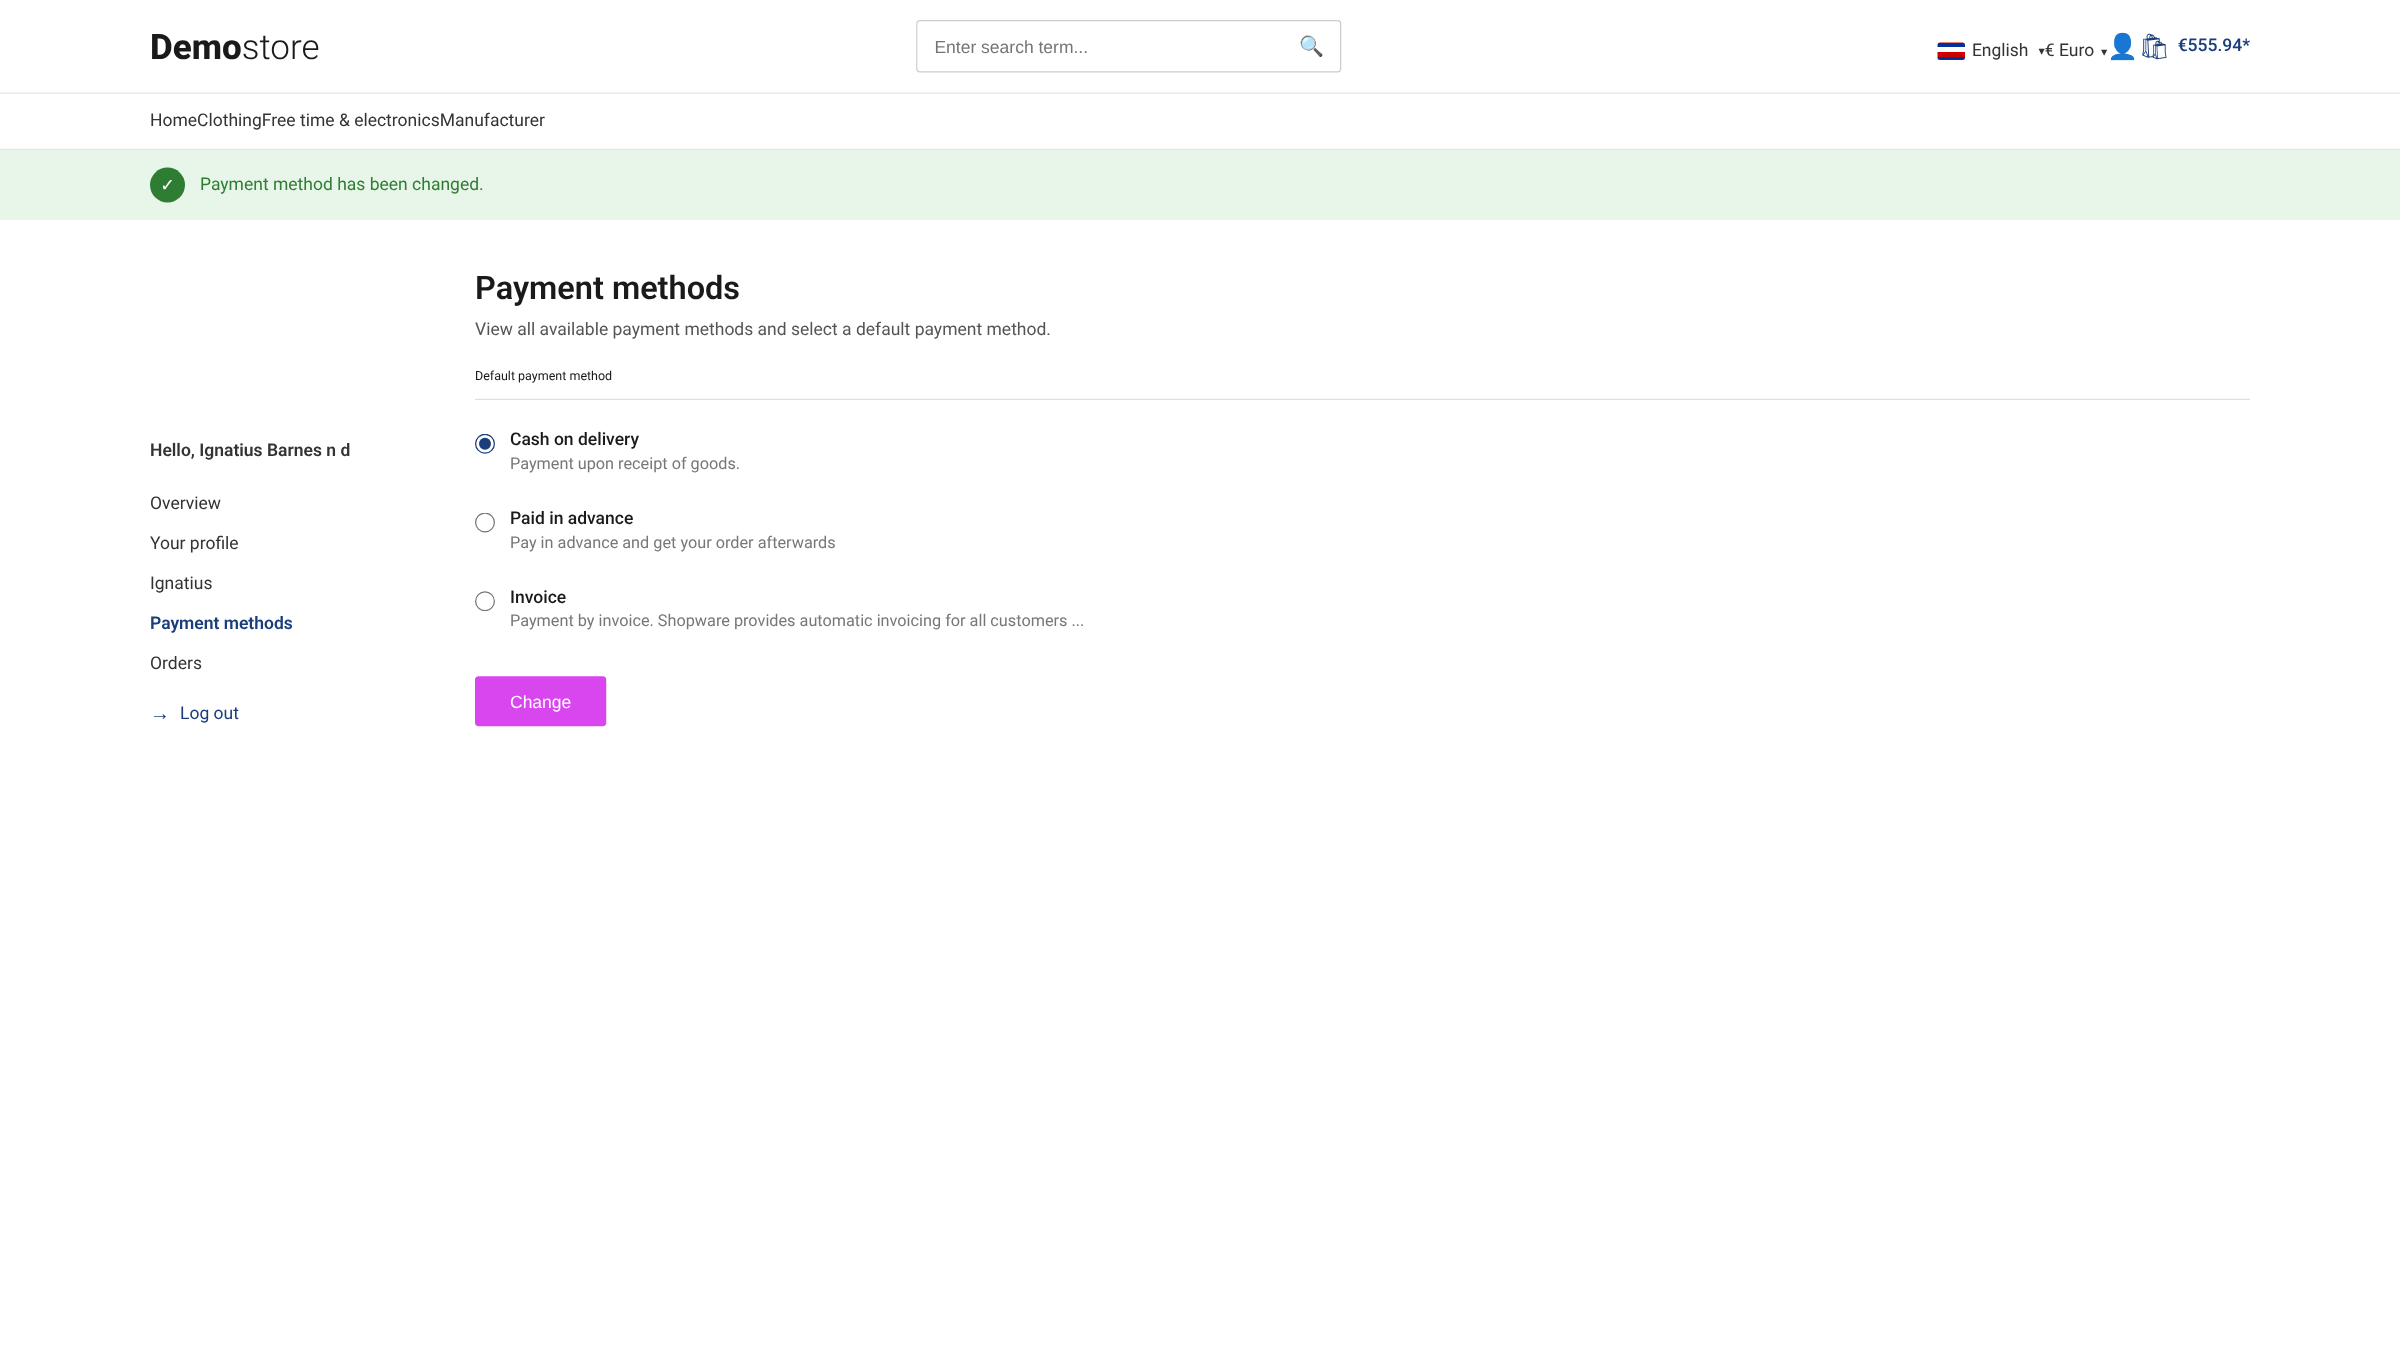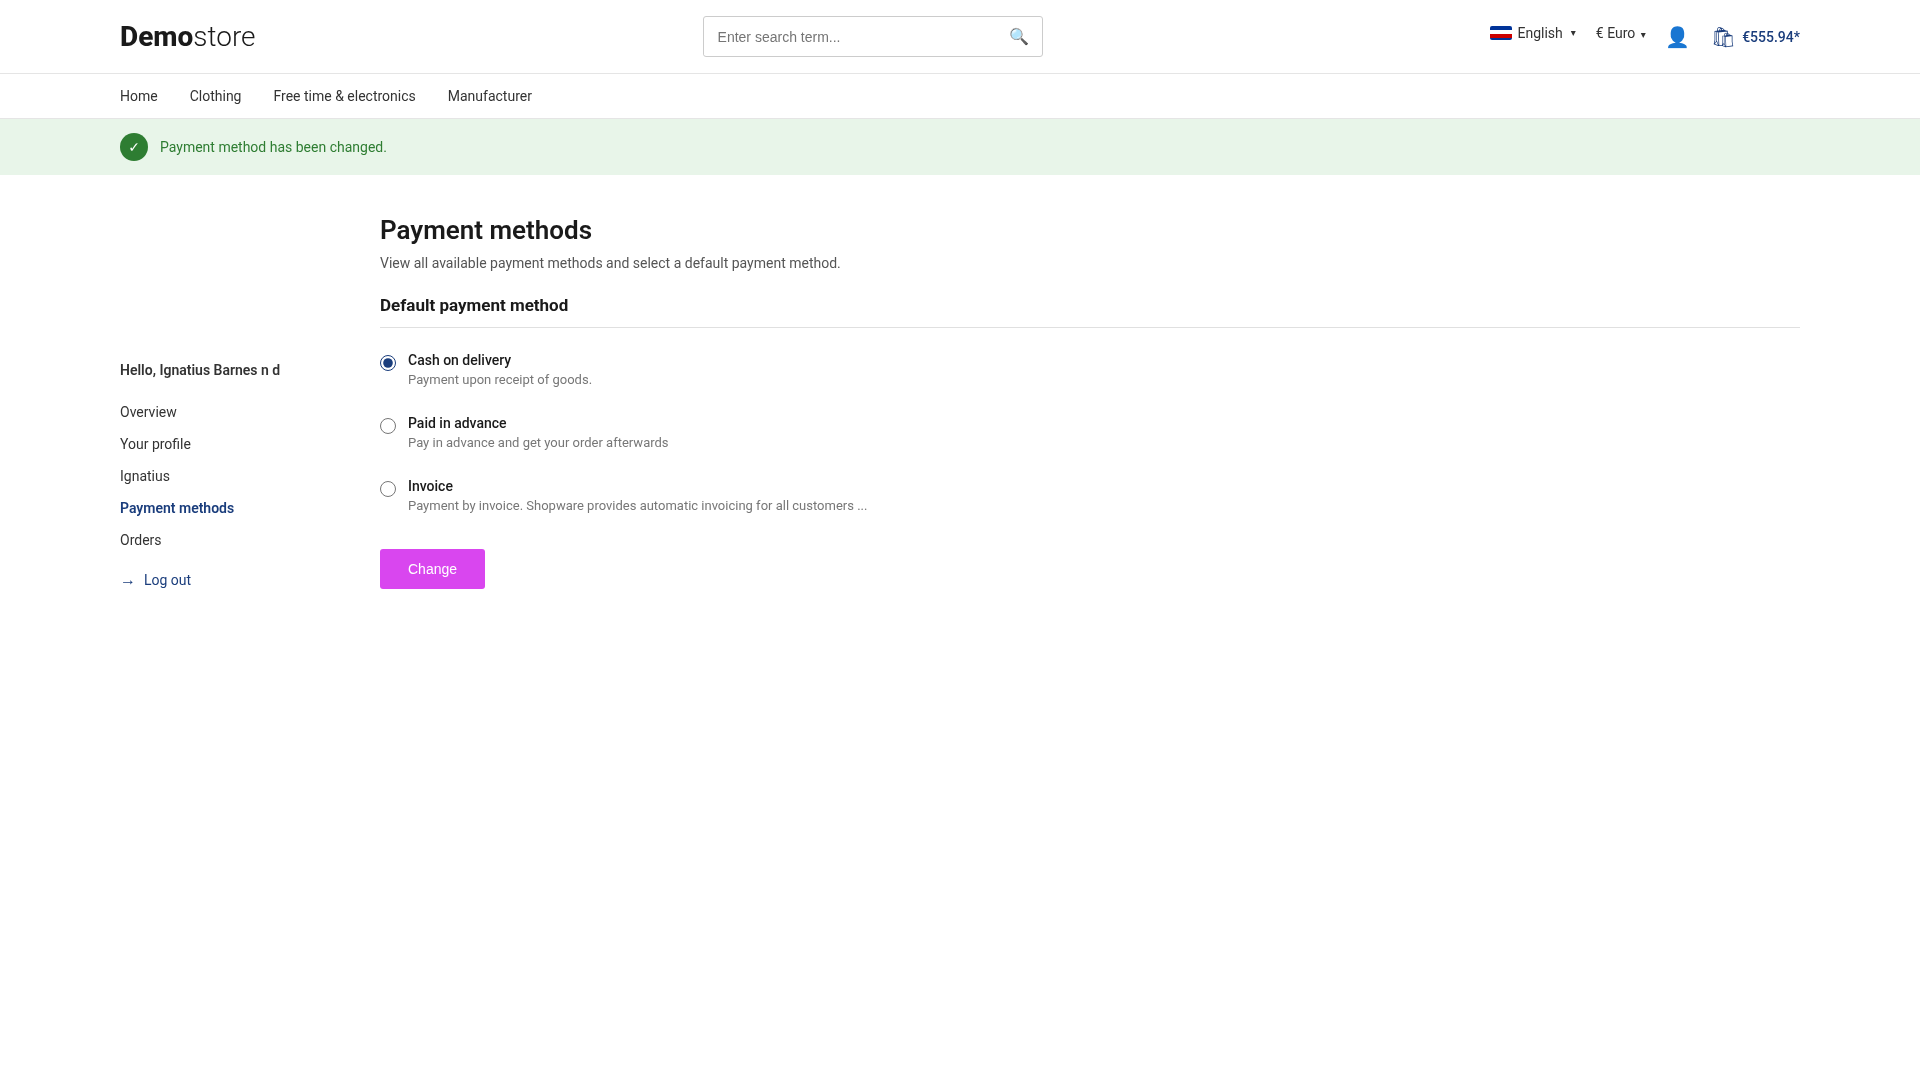--- a/index.html
+++ b/index.html
@@ -5,32 +5,32 @@
     * { box-sizing: border-box; margin: 0; padding: 0; }
     body { font-family: -apple-system, BlinkMacSystemFont, 'Segoe UI', Roboto, sans-serif; color: #333; background: #fff; font-size: 14px; }
 
     
     .header { padding: 16px 120px; display: flex; align-items: center; justify-content: space-between; border-bottom: 1px solid #e5e5e5; }
     .logo { font-size: 28px; font-weight: 300; color: #1a1a1a; }
     .logo strong { font-weight: 800; }
     .search-bar { display: flex; align-items: center; border: 1px solid #ccc; border-radius: 3px; overflow: hidden; width: 340px; }
     .search-bar input { border: none; outline: none; padding: 10px 14px; width: 100%; font-size: 14px; color: #999; }
     .search-bar button { background: none; border: none; padding: 10px 12px; cursor: pointer; color: #555; font-size: 16px; }
-    .header-right { display: flex; align-items: flex-start; gap: 20px; }
+    .header-right { display: flex; align-items: flex-end; }
     .lang-selector { display: flex; align-items: center; gap: 6px; font-size: 14px; cursor: pointer; color: #333; }
     .flag-icon { display: inline-block; width: 22px; height: 14px; background: 
       repeating-linear-gradient(to bottom, #003399 0px, #003399 4px, #fff 4px, #fff 8px, #cc0000 8px, #cc0000 12px);
       border-radius: 2px; }
     .currency-selector { font-size: 14px; cursor: pointer; color: #333; }
     .user-icon { cursor: pointer; color: #555; font-size: 20px; }
     .cart-icon { display: flex; align-items: center; gap: 6px; cursor: pointer; color: #1a3d7c; font-size: 14px; font-weight: 500; }
     .cart-icon .icon { font-size: 20px; }
 
     
-    .nav { padding: 0 120px; display: flex; gap: 32px; border-bottom: 1px solid #e5e5e5; }
+    .nav { padding: 0 120px; display: flex; border-bottom: 1px solid #e5e5e5; }
     .nav a { text-decoration: none; color: #333; font-size: 14px; padding: 14px 0; display: block; }
 
     
     .success-banner { margin: 0 0; padding: 14px 120px; background: #e8f5e9; border-left: none; display: flex; align-items: center; gap: 12px; }
     .success-icon { width: 28px; height: 28px; background: #2e7d32; border-radius: 50%; display: flex; align-items: center; justify-content: center; color: white; font-size: 14px; flex-shrink: 0; }
     .success-text { color: #2e7d32; font-size: 14px; }
 
     
     .main { padding: 40px 120px; display: flex; gap: 60px; align-items: flex-end; }
 
@@ -41,21 +41,21 @@
     .sidebar-nav li { margin-bottom: 4px; }
     .sidebar-nav a { text-decoration: none; color: #333; font-size: 14px; padding: 6px 0; display: block; }
     .sidebar-nav a.active { color: #1a3d7c; font-weight: 600; }
     .logout-link { display: flex; align-items: center; gap: 8px; text-decoration: none; color: #1a3d7c; font-size: 14px; margin-top: 16px; }
     .logout-icon { font-size: 16px; }
 
     
     .content { flex: 1; }
     .page-title { font-size: 26px; font-weight: 600; color: #1a1a1a; margin-bottom: 10px; }
     .page-subtitle { font-size: 14px; color: #555; margin-bottom: 24px; }
-    .section-title { font-size: 17px; font-weight: 700; color: #1a1a1a; padding-bottom: 12px; border-bottom: 1px solid #e0e0e0; margin-bottom: 24px; }
+    .section-title { font-size: 10px; font-weight: 400; color: #1a1a1a; padding-bottom: 12px; border-bottom: 1px solid #e0e0e0; margin-bottom: 24px; }
 
     
     .payment-option { display: flex; align-items: flex-start; gap: 12px; margin-bottom: 28px; }
     .payment-option input[type="radio"] { margin-top: 3px; width: 16px; height: 16px; accent-color: #1a3d7c; cursor: pointer; flex-shrink: 0; }
     .payment-option-label { font-size: 14px; font-weight: 500; color: #1a1a1a; margin-bottom: 4px; }
     .payment-option-desc { font-size: 13px; color: #777; }
 
     
     .change-btn { background: #d946ef; color: white; border: none; padding: 12px 28px; font-size: 14px; font-weight: 500; border-radius: 3px; cursor: pointer; margin-top: 8px; }
 

